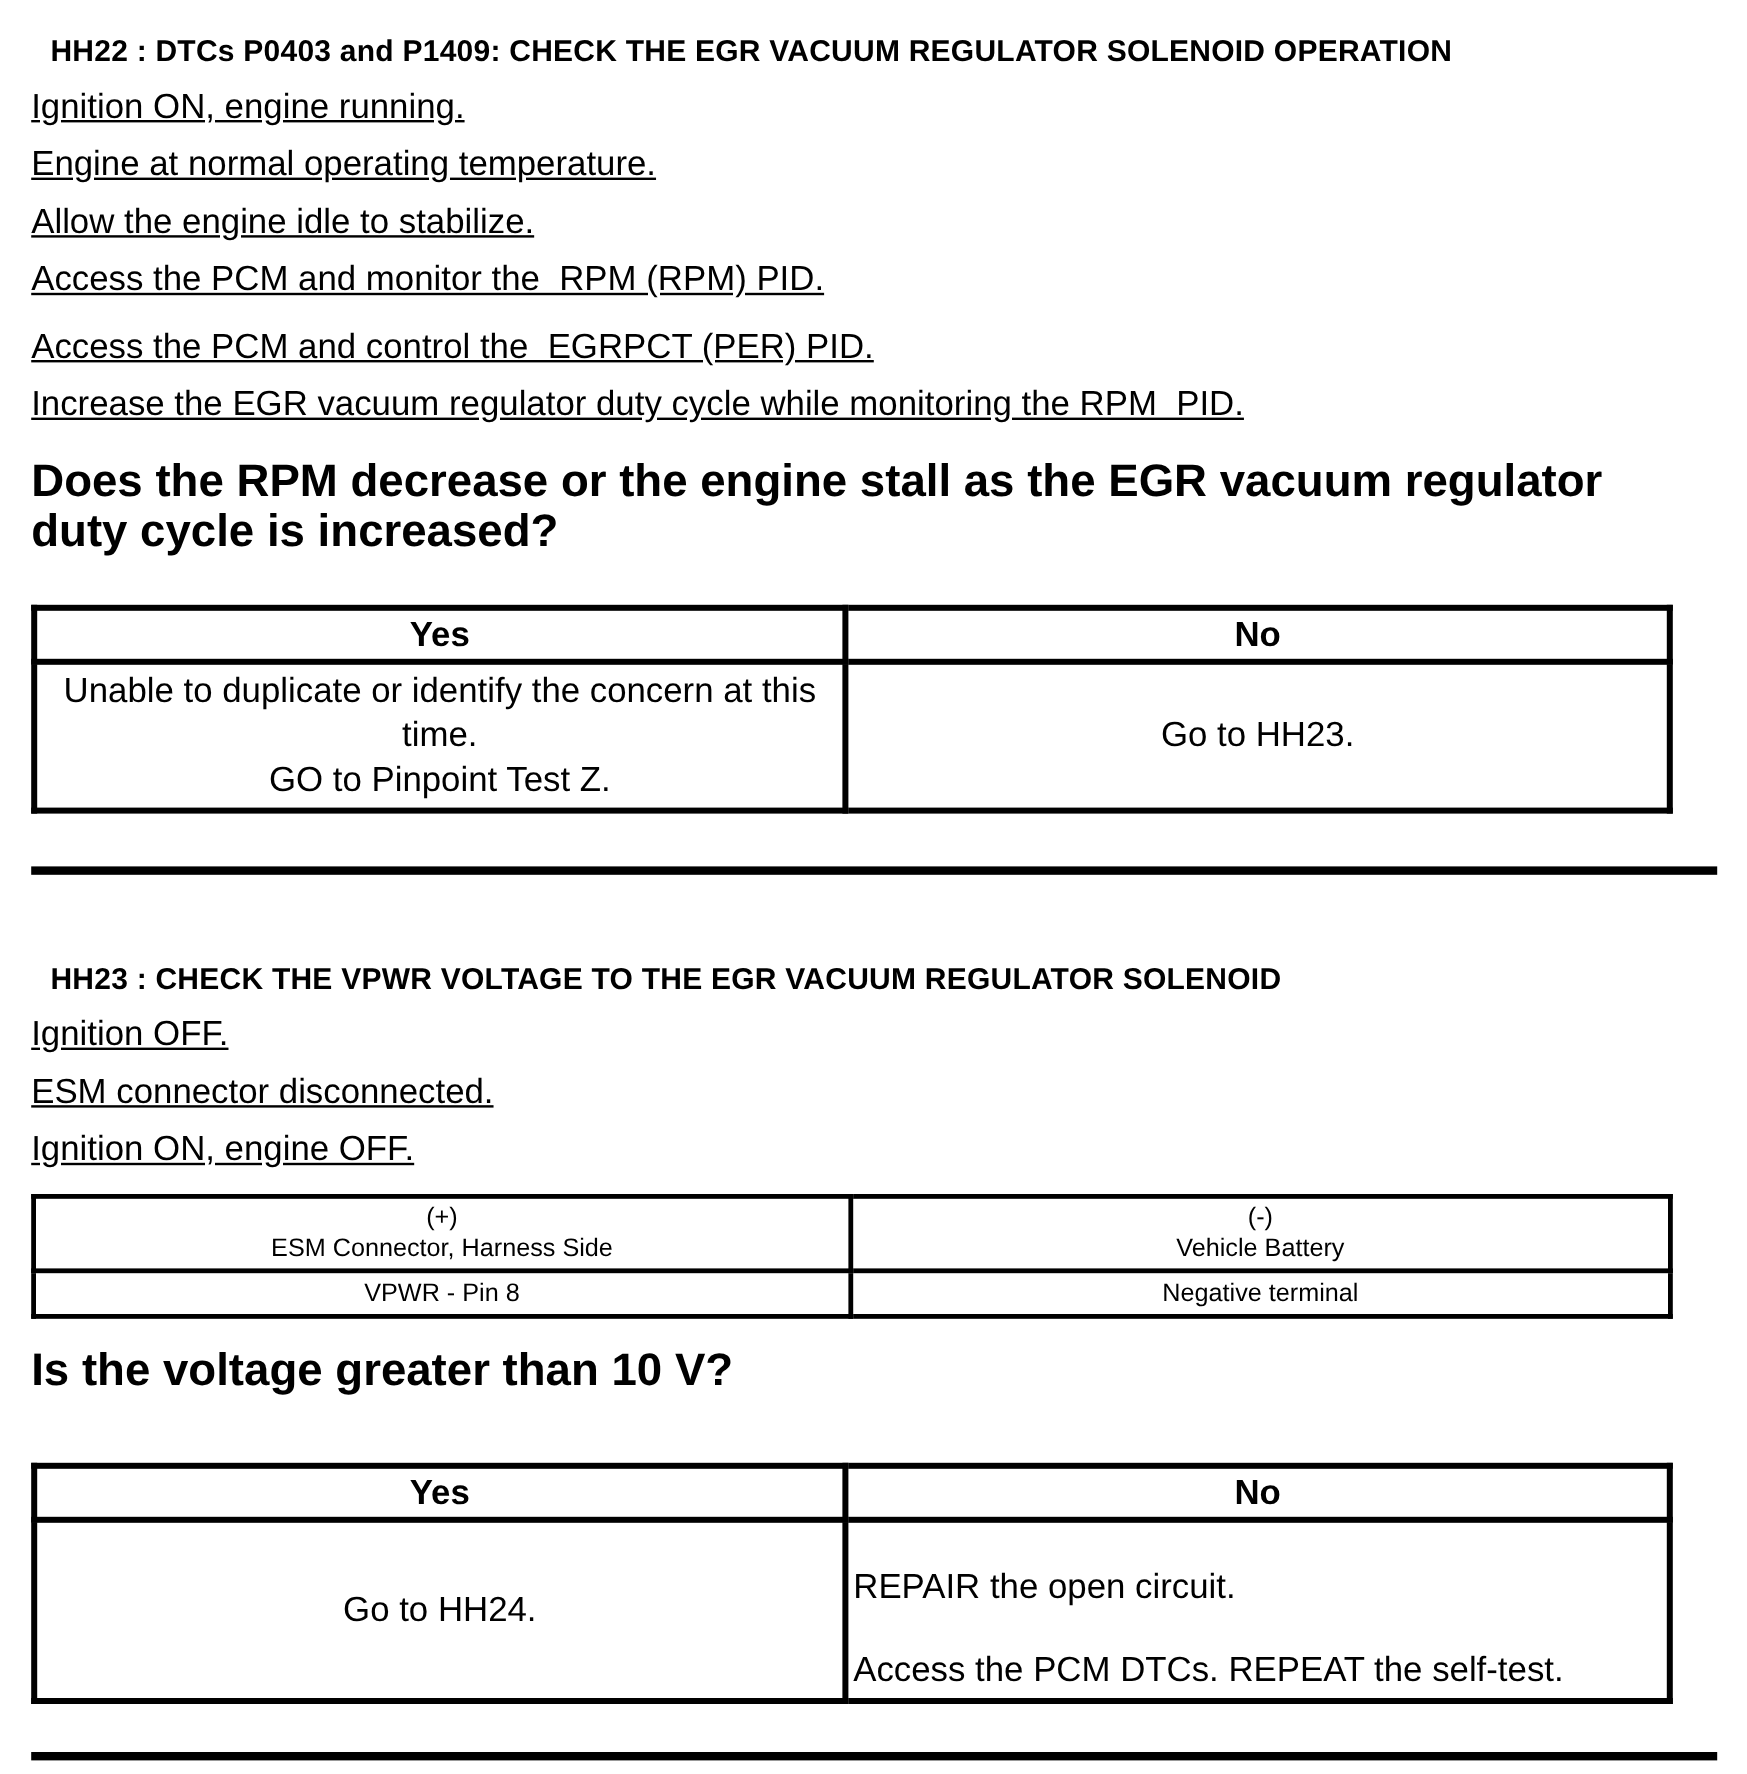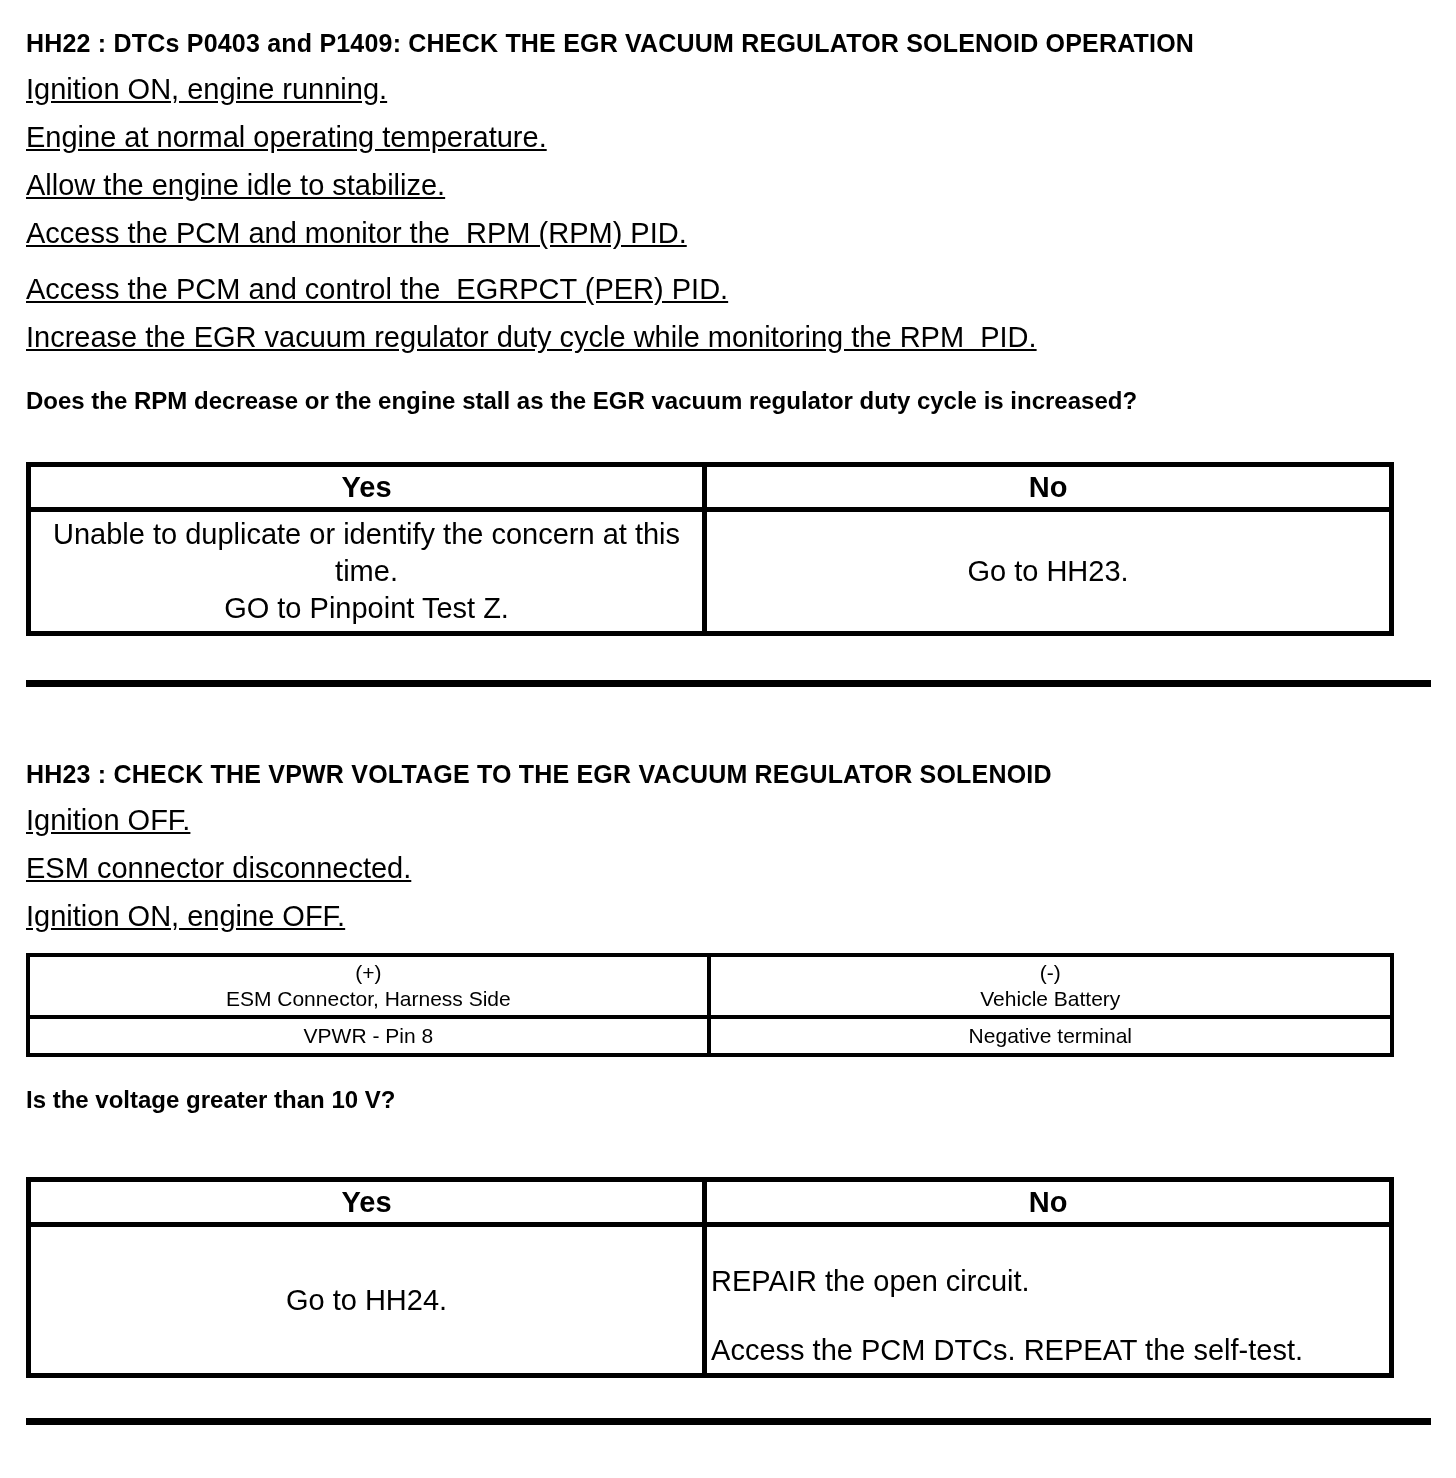--- a/index.html
+++ b/index.html
@@ -15,37 +15,37 @@
     color: #000000;
   }
   .page {
     padding: 28px 26px 0 26px;
     box-sizing: border-box;
     width: 1456px;
   }
   .section-title {
     font-size: 25px;
     font-weight: bold;
-    margin: 0 0 10px 0;
+    margin: 0 0 10px 16px;
     line-height: 30px;
     letter-spacing: 0.2px;
     white-space: pre-wrap;
   }
   .step {
     font-size: 29px;
     line-height: 34px;
     margin: 14px 0;
     white-space: pre-wrap;
     text-decoration: underline;
   }
   .gap-before {
     margin-top: 22px;
   }
   .question {
-    font-size: 24px;
+    font-size: 38px;
     font-weight: bold;
     line-height: 42px;
     margin: 26px 0 0 0;
     max-width: 1395px;
     white-space: pre-wrap;
   }
   table {
     border-collapse: collapse;
     table-layout: fixed;
     width: 1368px;

